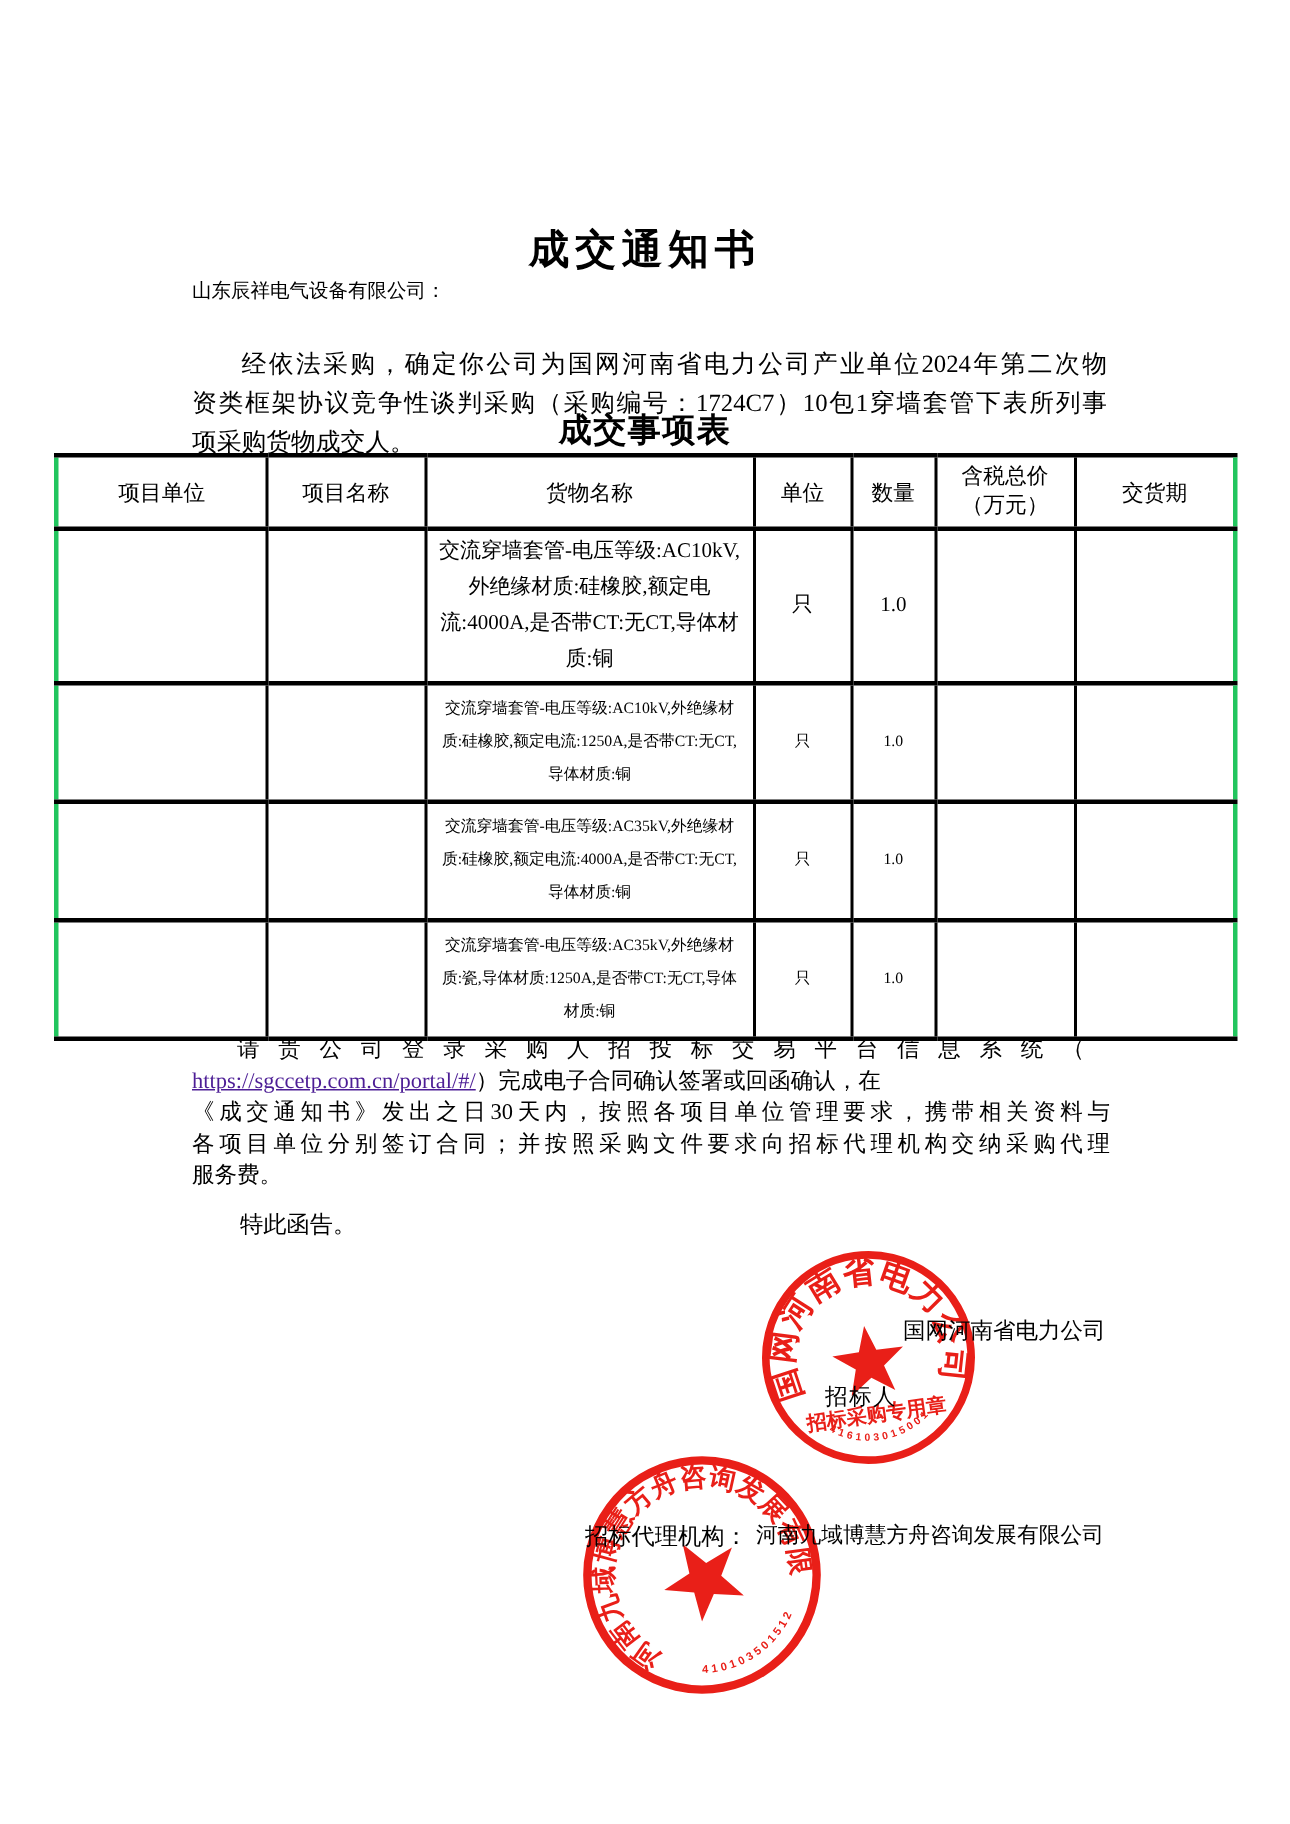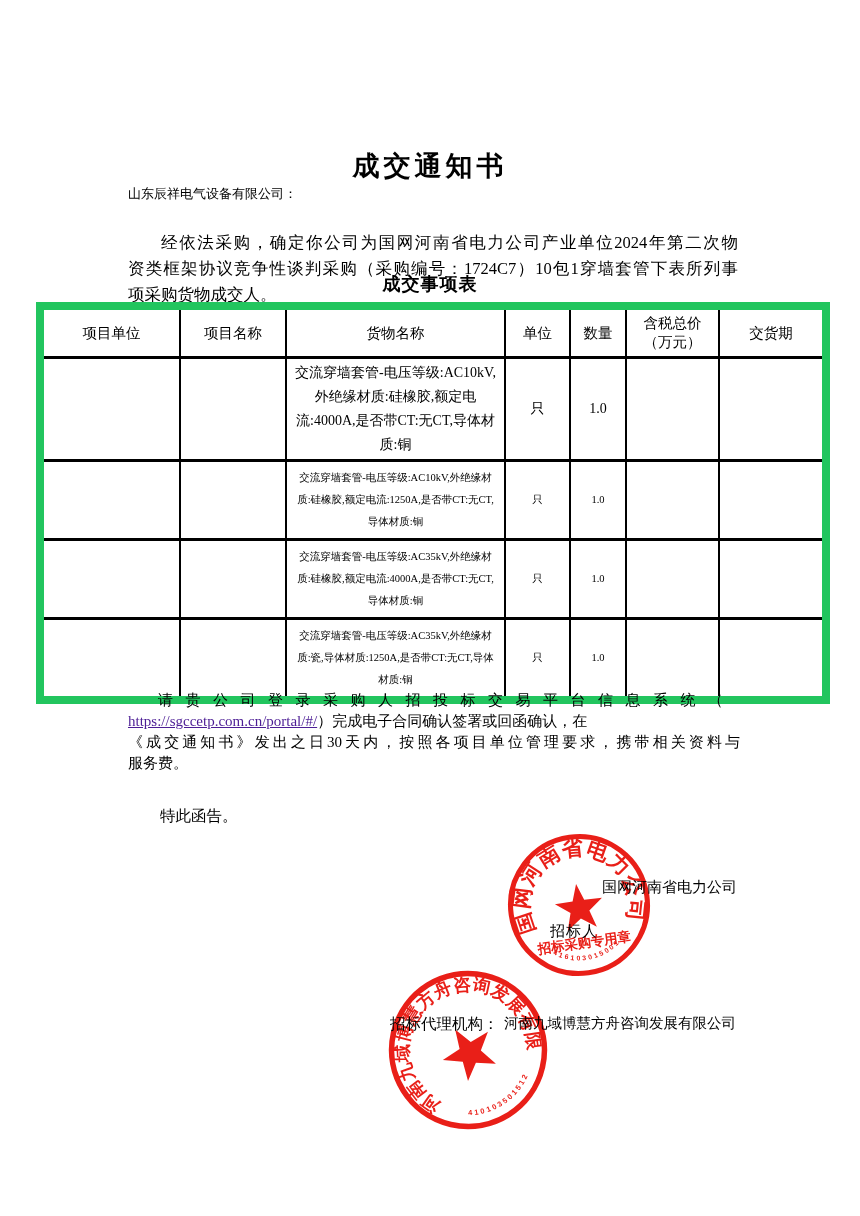--- a/index.html
+++ b/index.html
@@ -13,26 +13,26 @@
     font-family:"Liberation Sans","DejaVu Sans",sans-serif;
     font-weight:bold;font-size:27px;letter-spacing:4px;margin-top:48px;
   }
   .salutation{top:181px;left:128px;width:612px;font-size:13px;line-height:26px;}
   .intro{top:207px;left:128px;width:610px;font-size:16.5px;line-height:26px;}
   .jline{text-align:justify;text-align-last:justify;}
   .indent{text-indent:2em;margin-top:23px;}
   .table-title{
     top:272px;left:0;width:860px;text-align:center;
     font-family:Liberation Serif, serif;
-    font-weight:bold;font-size:18px;letter-spacing:1px;
+    font-weight:bold;font-size:22px;letter-spacing:1px;
   }
   table.deal{
     position:absolute;top:302px;left:36px;width:786px;
     border-collapse:collapse;table-layout:fixed;
-    border:8px solid #22c55e;
+    border:3px solid #22c55e;
   }
   table.deal th,table.deal td{
     border-left:2px solid #000;border-right:2px solid #000;
     border-top:3px solid #000;border-bottom:3px solid #000;
     text-align:center;vertical-align:middle;padding:2px 8px;
     font-weight:normal;overflow:hidden;
   }
   table.deal th{font-size:14.5px;height:42px;}
   th.twoline{white-space:pre-line;line-height:19px;}
   tr.row-big td{height:94px;font-size:14px;line-height:24px;}
@@ -125,20 +125,21 @@
       <td></td>
       <td></td>
     </tr>
   </tbody>
     </table>
 
   <div class="abs notice">
     <span class="spread">请贵公司登录采购人招投标交易平台信息系统（</span>
     <div><a class="portal-link" href="#" style="color:#4c1d95">https://sgccetp.com.cn/portal/#/</a><span>）完成电子合同确认签署或回函确认，在</span></div>
     <div class="jline">《成交通知书》发出之日30天内，按照各项目单位管理要求，携带相关资料与</div>
+    <div class="jline">各项目单位分别签订合同；并按照采购文件要求向招标代理机构交纳采购代理</div>
     <div>服务费。</div>
   </div>
 
   <div class="abs closing">特此函告。</div>
 
   <span class="abs sig sig-label1">招标人</span>
   <span class="abs sig sig-name1">国网河南省电力公司</span>
 
   <span class="abs sig sig-label2">招标代理机构：</span>
   <span class="abs sig sig-name2">河南九域博慧方舟咨询发展有限公司</span>

